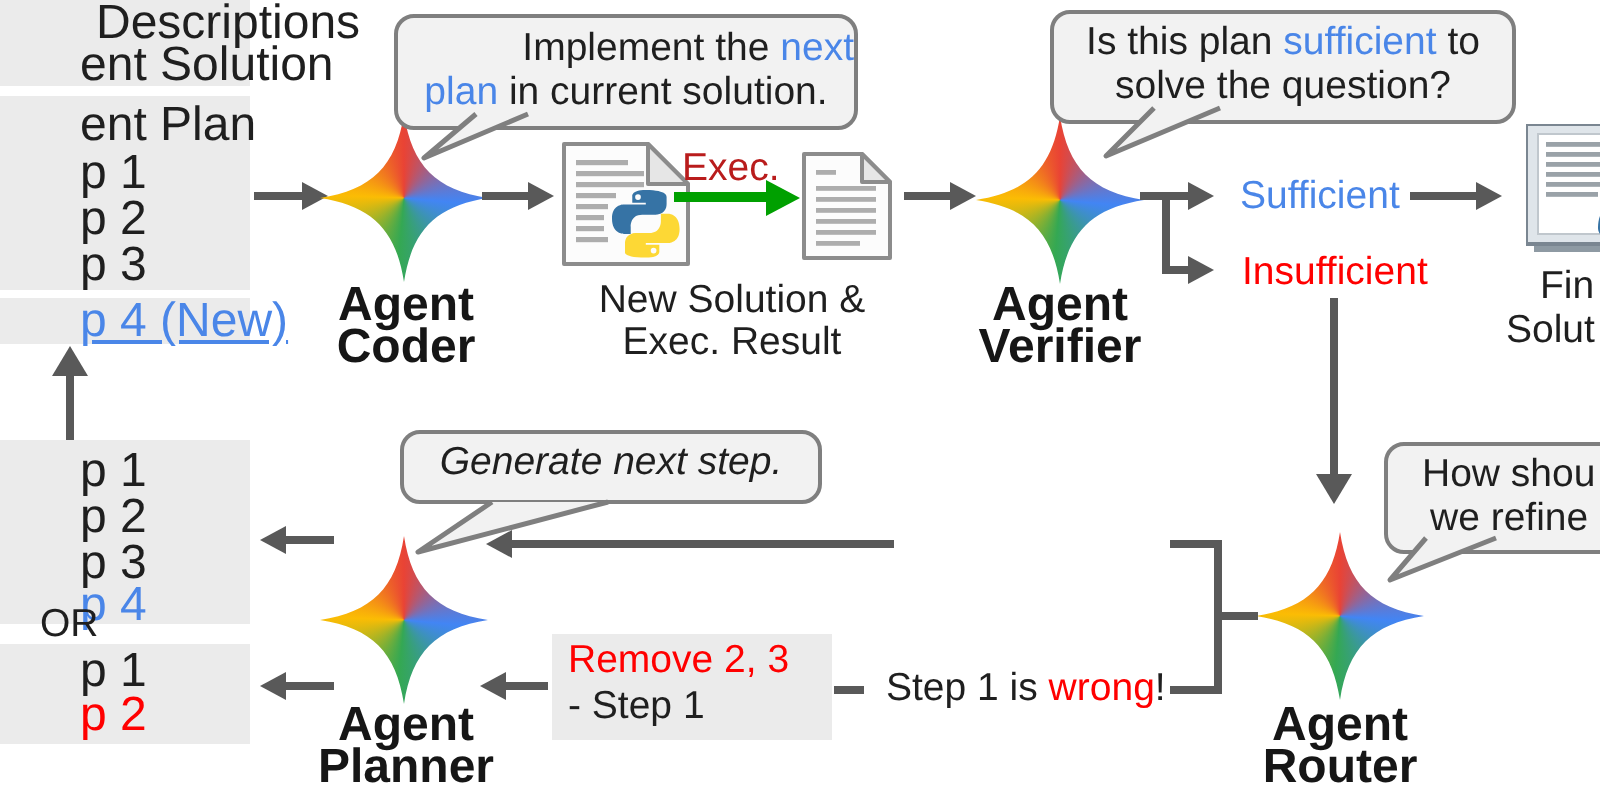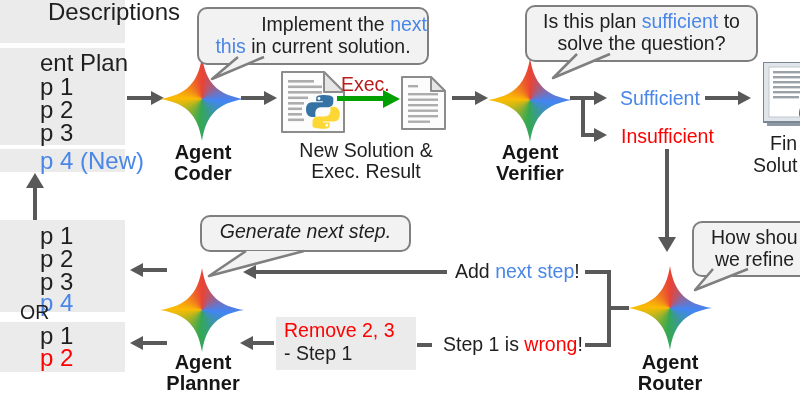--- a/index.html
+++ b/index.html
@@ -5,21 +5,21 @@
   html,body{margin:0;padding:0;background:#fff;}
   .stage{position:relative;width:800px;height:400px;background:#ffffff;overflow:hidden;
          font-family:"Liberation Sans",sans-serif;color:#1f1f1f;}
   .graybox{position:absolute;background:#ebebeb;}
   .t{position:absolute;white-space:nowrap;font-size:24px;line-height:22px;margin-left:40px;}
   .tb{position:absolute;white-space:nowrap;font-size:19.5px;line-height:23px;}
   .blue{color:#4a86e8;}
   .red{color:#ff0000;}
   .green{color:#b91c1c;}
   .agent-label{position:absolute;width:110px;text-align:center;font-weight:bold;
-               font-size:20px;line-height:21px;color:#161616;white-space:nowrap;}
+               font-size:24px;line-height:21px;color:#161616;white-space:nowrap;}
   .star{position:absolute;width:84px;height:84px;
         background:conic-gradient(from 0deg at 50% 50%,#e94335 0deg,#4285f4 95deg,#34a853 185deg,#fbbc04 272deg,#e94335 360deg);
         clip-path:path("M42,0 C46,26 58,38 84,42 C58,46 46,58 42,84 C38,58 26,46 0,42 C26,38 38,26 42,0 Z");}
   .bubble{position:absolute;background:#f2f2f2;border:2.5px solid #7f7f7f;border-radius:10px;}
   .bubble .bl{position:absolute;width:100%;text-align:center;font-size:19.5px;line-height:22px;white-space:nowrap;}
   .ln{position:absolute;background:#595959;}
   .ah{position:absolute;width:0;height:0;}
   .ah-r{border-top:7px solid transparent;border-bottom:7px solid transparent;border-left:13px solid #595959;}
   .ah-l{border-top:7px solid transparent;border-bottom:7px solid transparent;border-right:13px solid #595959;}
   .ah-u{border-left:9px solid transparent;border-right:9px solid transparent;border-bottom:15px solid #595959;}
@@ -28,29 +28,30 @@
   svg{position:absolute;}
   .overlay{pointer-events:none;}
 </style>
 </head>
 <body>
 
 <div class="stage">
 
   <div class="graybox" style="left:0;top:0;width:125px;height:43px;"></div>
   <div class="t" style="left:8px;top:1px;">Descriptions</div>
+  <div class="t" style="left:0;top:22px;">ent Solution</div>
 
   <div class="graybox" style="left:0;top:48px;width:125px;height:97px;"></div>
   <div class="t" style="left:0;top:52px;">ent Plan</div>
   <div class="t" style="left:0;top:76px;">p 1</div>
   <div class="t" style="left:0;top:99px;">p 2</div>
   <div class="t" style="left:0;top:122px;">p 3</div>
 
   <div class="graybox" style="left:0;top:149px;width:125px;height:23px;"></div>
-  <div class="t blue" style="left:0;top:150px;">p 4 (New)</div>
+  <div class="t blue" style="left:0;top:150px;text-decoration:underline;">p 4 (New)</div>
 
   <div class="ln" style="left:33px;top:188px;width:4px;height:32px;"></div>
   <div class="ah ah-u" style="left:26px;top:173px;"></div>
 
   <div class="graybox" style="left:0;top:220px;width:125px;height:92px;"></div>
   <div class="t" style="left:0;top:225px;">p 1</div>
   <div class="t" style="left:0;top:248px;">p 2</div>
   <div class="t" style="left:0;top:271px;">p 3</div>
   <div class="t blue" style="left:0;top:292px;">p 4</div>
 
@@ -159,21 +160,20 @@
   <div class="agent-label" style="left:615px;top:352px;">
     <div>Agent</div>
     <div>Router</div>
   </div>
 
   <div class="ln" style="left:607px;top:270px;width:4px;height:77px;"></div>
   <div class="ln" style="left:611px;top:306px;width:18px;height:4px;"></div>
 
   <div class="ah ah-l" style="left:243px;top:265px;"></div>
   <div class="ln" style="left:256px;top:270px;width:191px;height:4px;"></div>
-  <div class="tb" style="left:455px;top:260px;"><span>Add </span><span class="blue">next step</span><span>!</span></div>
   <div class="ln" style="left:585px;top:270px;width:22px;height:4px;"></div>
 
   <div class="ln" style="left:585px;top:343px;width:22px;height:4px;"></div>
   <div class="tb" style="left:443px;top:333px;"><span>Step 1 is </span><span class="red">wrong</span><span>!</span></div>
   <div class="ln" style="left:417px;top:343px;width:15px;height:4px;"></div>
 
   <div class="graybox" style="left:276px;top:317px;width:140px;height:53px;"></div>
   <div class="tb red" style="left:284px;top:319px;">Remove 2, 3</div>
   <div class="tb" style="left:284px;top:342px;">- Step 1</div>
   <div class="ah ah-l" style="left:240px;top:336px;"></div>
@@ -185,21 +185,21 @@
     <div>Planner</div>
   </div>
 
   <div class="ah ah-l" style="left:130px;top:263px;"></div>
   <div class="ln" style="left:143px;top:268px;width:24px;height:4px;"></div>
   <div class="ah ah-l" style="left:130px;top:336px;"></div>
   <div class="ln" style="left:143px;top:341px;width:24px;height:4px;"></div>
 
   <div class="bubble" style="left:197px;top:7px;width:228px;height:54px;">
     <div class="bl" style="top:4px;text-align:right;"><span>Implement the </span><span class="blue">next</span></div>
-    <div class="bl" style="top:26px;"><span class="blue">this</span><span> in current solution.</span></div>
+    <div class="bl" style="top:26px;"><span class="blue">plan</span><span> in current solution.</span></div>
   </div>
 
   <div class="bubble" style="left:525px;top:5px;width:229px;height:53px;">
     <div class="bl" style="top:3px;"><span>Is this plan </span><span class="blue">sufficient</span><span> to</span></div>
     <div class="bl" style="top:25px;">solve the question?</div>
   </div>
 
   <div class="bubble" style="left:200px;top:215px;width:207px;height:33px;font-style:italic;">
     <div class="bl" style="top:3px;">Generate next step.</div>
   </div>

